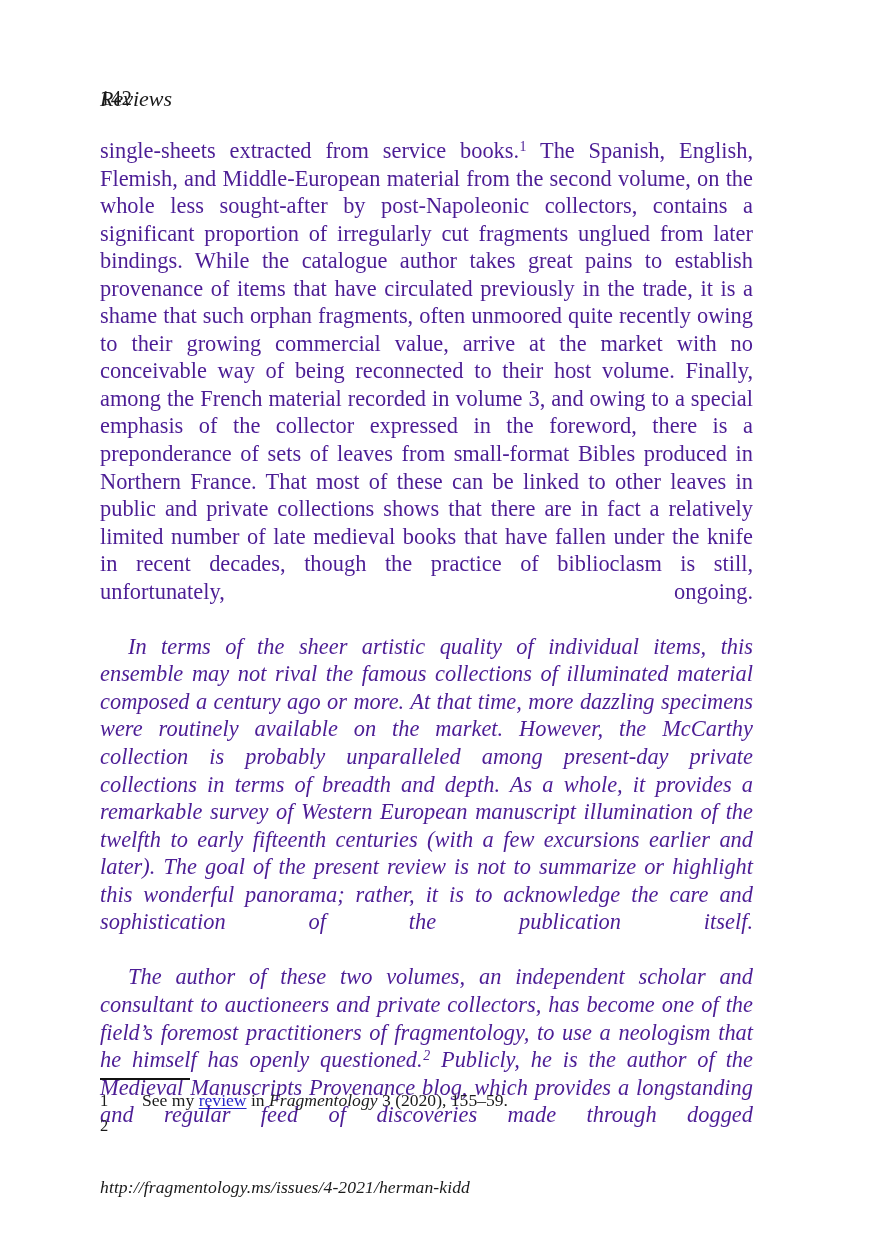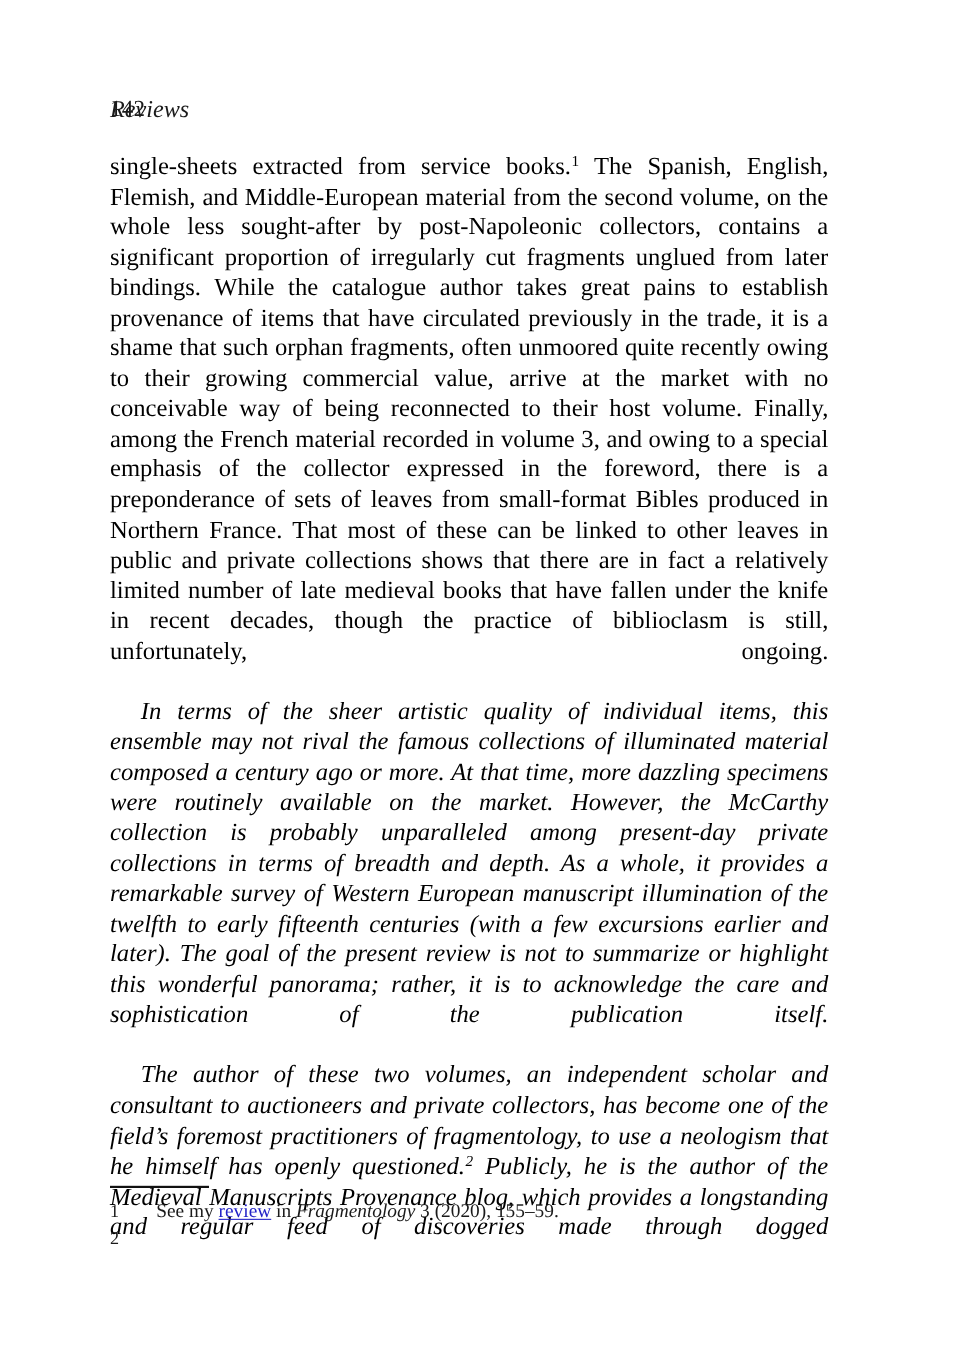--- a/index.html
+++ b/index.html
@@ -53,21 +53,21 @@
     left: 100px;
     top: 121px;
     width: 653px;
   }
   .body-text p {
     margin: 0;
     font-size: 22.4px;
     line-height: 27.55px;
     text-align: justify;
     text-justify: inter-word;
-    color: #000000;
+    color: #4c1d95;
     hyphens: manual;
   }
   .body-text p.indent {
     text-indent: 28px;
     font-style: italic;
   }
   
   .body-text p::after {
     content: "";
     display: inline-block;
@@ -152,14 +152,15 @@
     </div>
 
   <div class="footnotes">
     <div class="fn-rule"></div>
     <div id="footnote-list">
         <div class="fn-item"><span class="fn-num">1</span><span><span>See my </span><a class="doc-link inline" href="#">review</a><span> in </span><i>Fragmentology</i><span> 3 (2020), 155–59.</span></span></div>
         <div class="fn-item"><span class="fn-num">2</span></div>
       </div>
   </div>
 
+  <div class="running-footer">http://fragmentology.ms/issues/4-2021/herman-kidd</div>
 
 </div>
 
 </body></html>

